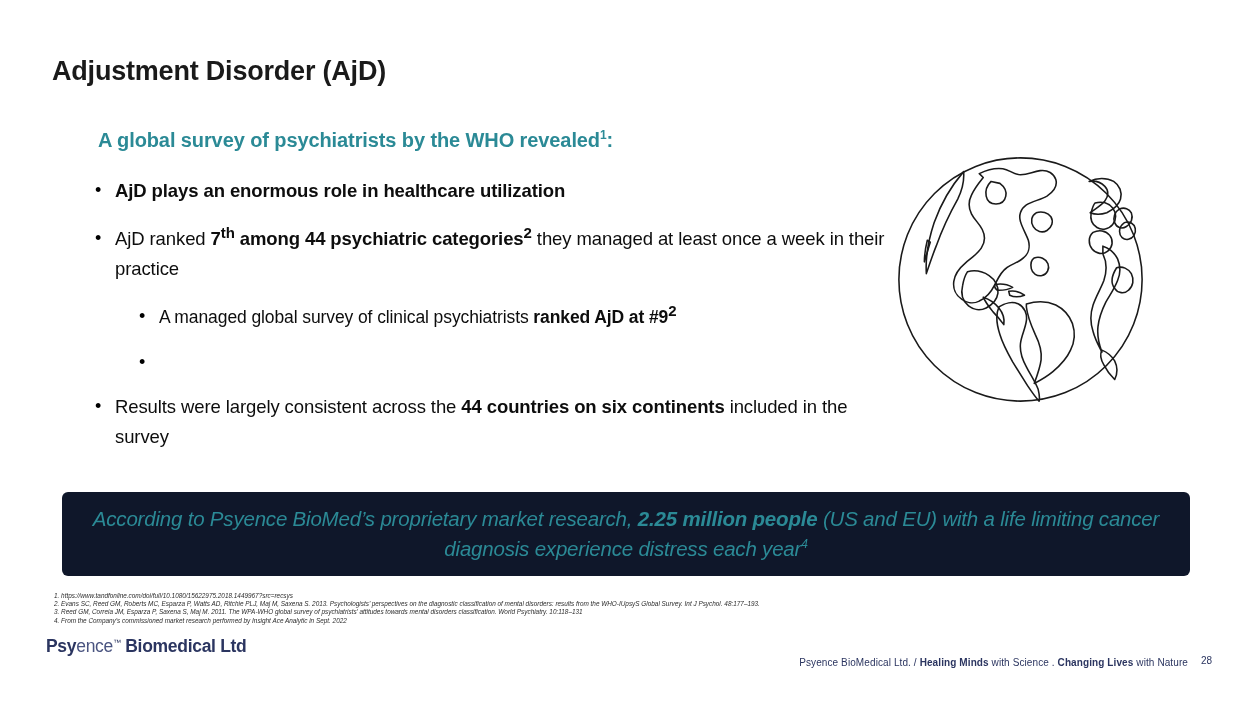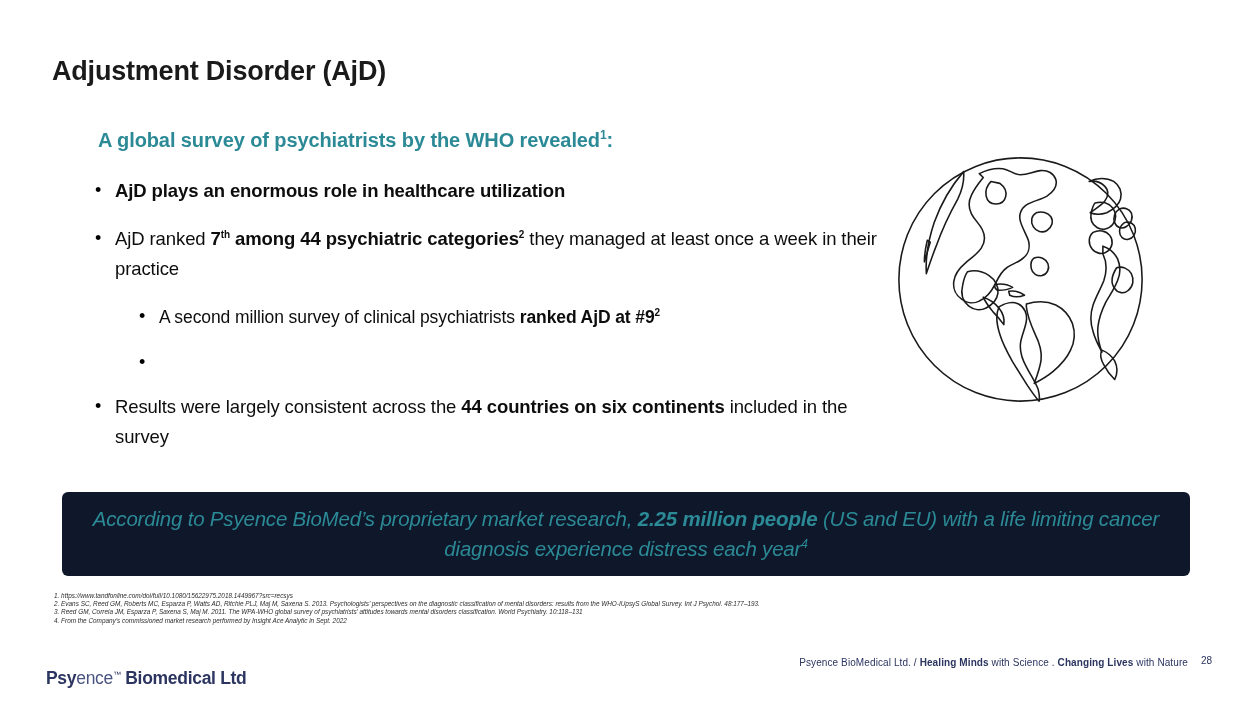--- a/index.html
+++ b/index.html
@@ -76,21 +76,21 @@
   .bullet-text {
     font-size: 18.5px;
     line-height: 30px;
     color: #0d0d0d;
     letter-spacing: -0.1px;
   }
   .bullet-text.bold {
     font-weight: bold;
   }
   .bullet-text sup {
-    font-size: 10px;
+    font-size: 15px;
     vertical-align: super;
     line-height: 0;
   }
   .bullet-row.sub .bullet-text {
     font-size: 17.5px;
   }
 
   
   .globe {
     position: absolute;
@@ -144,21 +144,21 @@
     line-height: 8.2px;
     font-style: italic;
     color: #2b2b2b;
     white-space: nowrap;
   }
 
   
   .footer-logo {
     position: absolute;
     left: 46px;
-    top: 668px;
+    top: 636px;
     font-size: 17.5px;
     font-weight: bold;
     color: #2b3560;
     letter-spacing: -0.3px;
   }
   .footer-logo .light {
     font-weight: normal;
     color: #4a5480;
   }
   .footer-logo .tm {
@@ -200,21 +200,21 @@
       <div class="bullet-row">
         <div class="bullet-mark">•</div>
         <div class="bullet-text bold"><span style="font-weight: bold;">AjD plays an enormous role in healthcare utilization</span></div>
       </div>
       <div class="bullet-row">
         <div class="bullet-mark">•</div>
         <div class="bullet-text"><span>AjD ranked </span><span style="font-weight: bold;">7</span><sup style="font-weight: bold;">th</sup><span style="font-weight: bold;"> among 44 psychiatric categories</span><sup style="font-weight: bold;">2</sup><span> they managed at least once a week in their practice</span></div>
       </div>
       <div class="bullet-row sub">
         <div class="bullet-mark">•</div>
-        <div class="bullet-text"><span>A second million survey of clinical psychiatrists </span><span style="font-weight: bold;">ranked AjD at #9</span><sup style="font-weight: bold;">2</sup></div>
+        <div class="bullet-text"><span>A managed global survey of clinical psychiatrists </span><span style="font-weight: bold;">ranked AjD at #9</span><sup style="font-weight: bold;">2</sup></div>
       </div>
       <div class="bullet-row sub">
         <div class="bullet-mark">•</div>
       </div>
       <div class="bullet-row">
         <div class="bullet-mark">•</div>
         <div class="bullet-text"><span>Results were largely consistent across the </span><span style="font-weight: bold;">44 countries on six continents</span><span> included in the survey</span></div>
       </div>
     </div>
 

